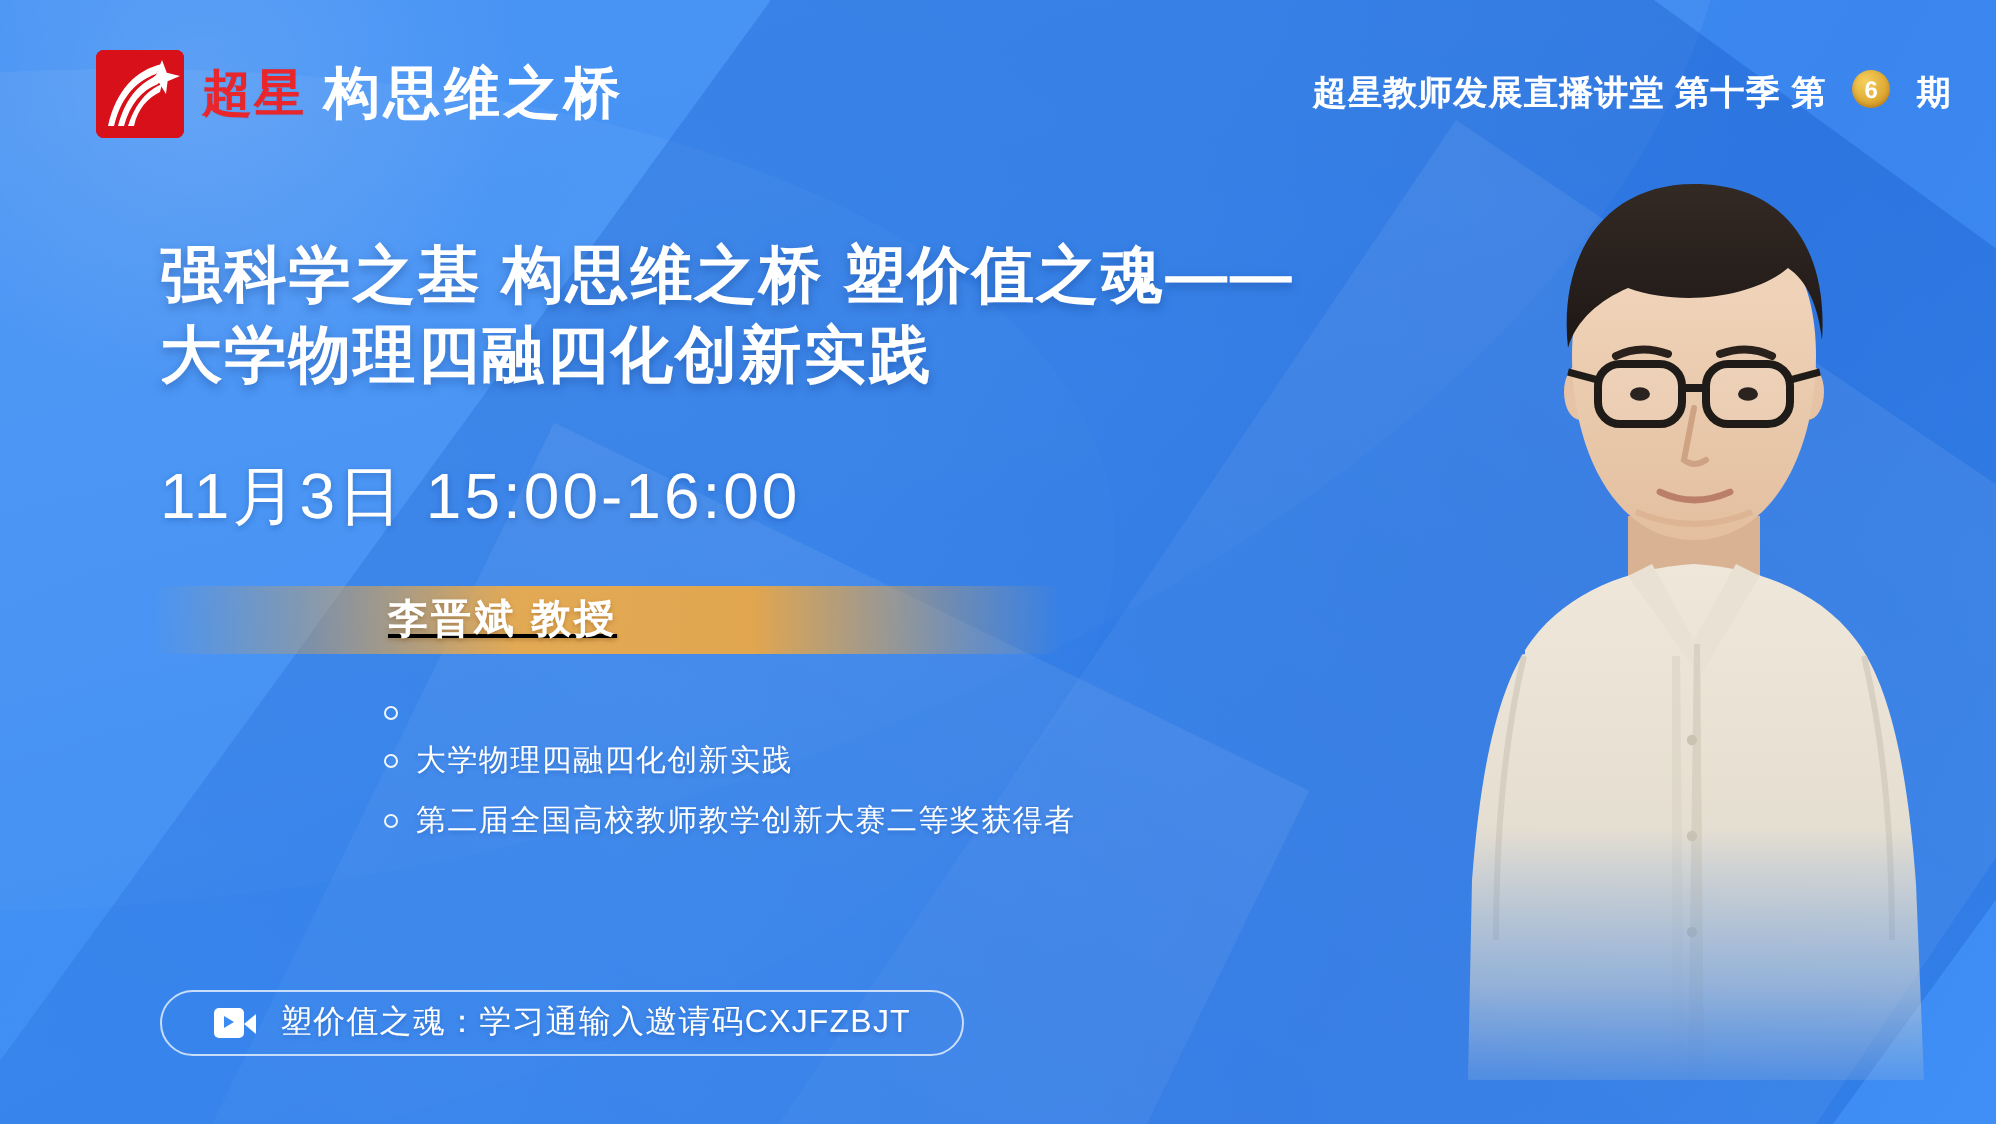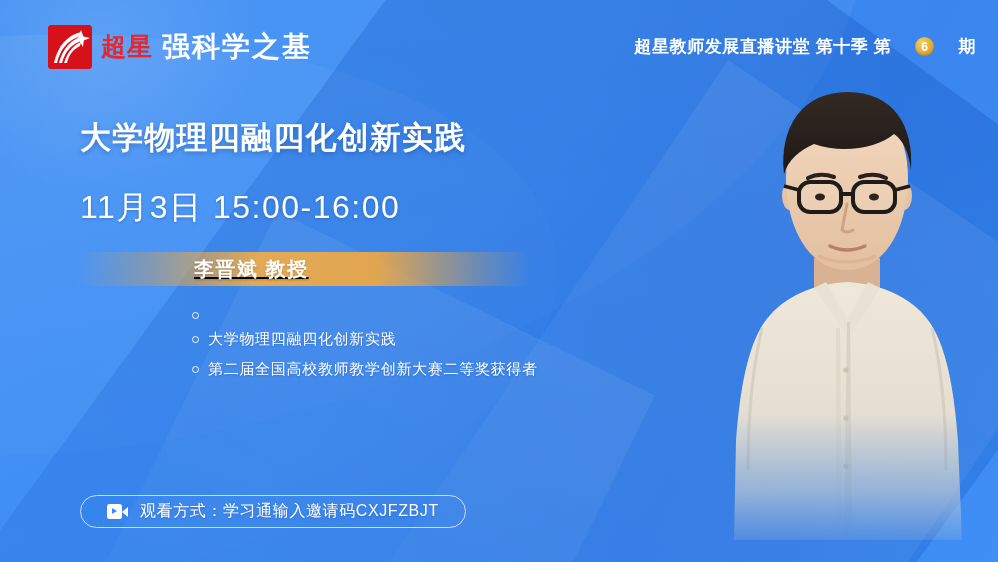--- a/index.html
+++ b/index.html
@@ -83,21 +83,21 @@
     font-size:25px; font-weight:700; color:#e8262c;
     letter-spacing:1px; line-height:1;
     font-family:"DejaVu Sans","Liberation Sans",sans-serif;
     text-shadow:0 0 1px rgba(0,0,0,.1);
   }
   .brand-name-sub {
     font-size:28px; font-weight:700; color:#ffffff;
     letter-spacing:2px; line-height:1;
   }
   .header-right {
-    display:flex; align-items:center; gap:23px;
+    display:flex; align-items:flex-start; gap:12px;
     font-size:17px; font-weight:700; color:#ffffff;
     letter-spacing:.6px;
   }
   .issue-badge {
     display:inline-flex; align-items:center; justify-content:center;
     width:19px; height:19px; border-radius:50%;
     background:radial-gradient(circle at 35% 30%,#f5cf5c,#d9a02a 75%);
     color:#ffffff; font-size:12px; font-weight:700;
     margin:0 1px; box-shadow:inset 0 -1px 2px rgba(120,70,0,.35);
   }
@@ -292,33 +292,34 @@
       <div class="brand-mark">
         <svg viewBox="0 0 44 44" xmlns="http://www.w3.org/2000/svg" aria-hidden="true">
           <rect width="44" height="44" fill="#d7101a"></rect>
           <path d="M6 38 C 10 20, 20 10, 33 7 L 30 12 C 19 16, 12 25, 9 38 Z" fill="#ffffff"></path>
           <path d="M11 38 C 15 23, 23 15, 33 12 L 31 17 C 23 20, 17 27, 14 38 Z" fill="#ffffff"></path>
           <path d="M16 38 C 20 26, 26 20, 33 17 L 32 21 C 26 24, 21 29, 19 38 Z" fill="#ffffff"></path>
           <path d="M33 5 L35.4 11.4 L42 13 L35.8 15.6 L35 22 L31.6 16.5 L25 17 L30 12.5 Z" fill="#ffffff"></path>
         </svg>
       </div>
       <span class="brand-name-cn">超星</span>
-      <span class="brand-name-sub">强科学之基</span>
+      <span class="brand-name-sub">构思维之桥</span>
     </div>
 
     <div class="header-right">
       <span>超星教师发展直播讲堂 第十季 第</span>
       <span class="issue-badge">6</span>
       <span>期</span>
     </div>
   </div>
 
   <div class="content">
 
     <h1 class="title">
+      <span>强科学之基 构思维之桥 塑价值之魂——</span>
       <span class="line2">大学物理四融四化创新实践</span>
     </h1>
 
     <div class="datetime">11月3日 15:00-16:00</div>
 
     <div class="speaker-bar">
       <span class="speaker-bar-text">李晋斌 教授</span>
     </div>
 
     <ul class="bullets">
@@ -335,16 +336,16 @@
       </li>
     </ul>
   </div>
 
   <div class="footer-pill">
     <span class="cam-icon">
       <span class="cam-body"></span>
       <span class="cam-lens"></span>
       <span class="cam-play"></span>
     </span>
-    <span class="footer-text">观看方式：学习通输入邀请码CXJFZBJT</span>
+    <span class="footer-text">塑价值之魂：学习通输入邀请码CXJFZBJT</span>
   </div>
 
 </div>
 
 </body></html>

